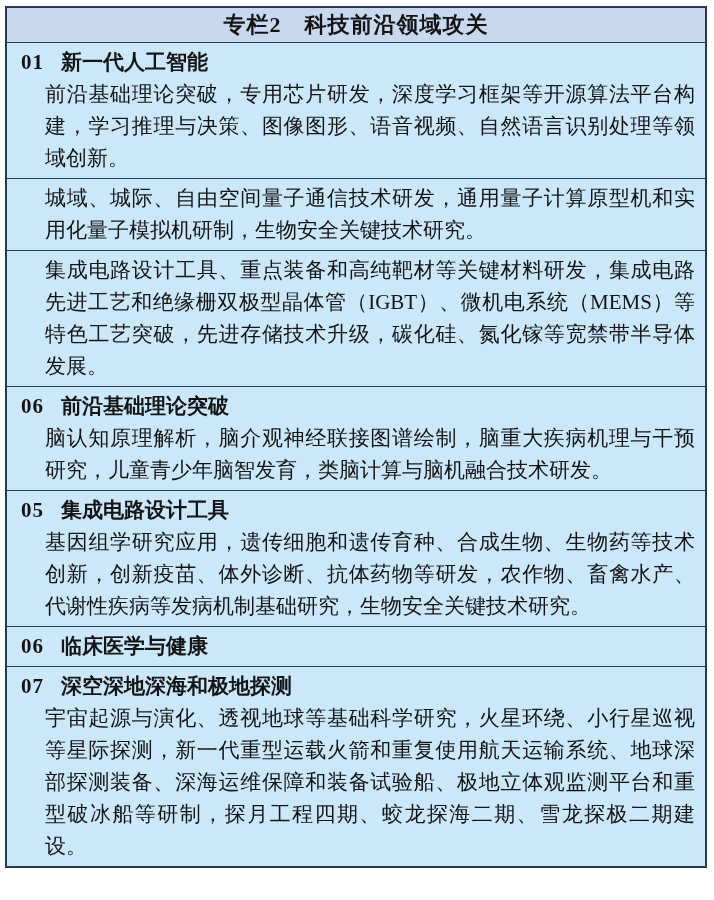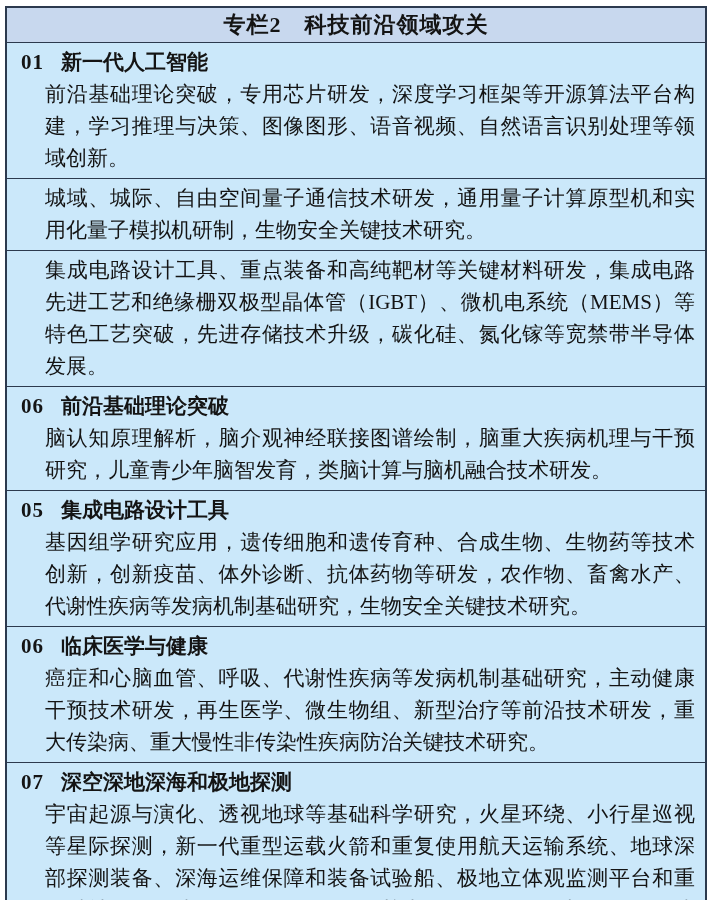--- a/index.html
+++ b/index.html
@@ -92,21 +92,20 @@
         <span class="section-title">集成电路设计工具</span>
       </div>
       <div class="section-desc">基因组学研究应用，遗传细胞和遗传育种、合成生物、生物药等技术创新，创新疫苗、体外诊断、抗体药物等研发，农作物、畜禽水产、代谢性疾病等发病机制基础研究，生物安全关键技术研究。</div>
     </div>
 
     <div class="section-row">
       <div class="section-head">
         <span class="section-num">06</span>
         <span class="section-title">临床医学与健康</span>
       </div>
-      <div class="section-desc">癌症和心脑血管、呼吸、代谢性疾病等发病机制基础研究，主动健康干预技术研发，再生医学、微生物组、新型治疗等前沿技术研发，重大传染病、重大慢性非传染性疾病防治关键技术研究。</div>
     </div>
 
     <div class="section-row">
       <div class="section-head">
         <span class="section-num">07</span>
         <span class="section-title">深空深地深海和极地探测</span>
       </div>
       <div class="section-desc">宇宙起源与演化、透视地球等基础科学研究，火星环绕、小行星巡视等星际探测，新一代重型运载火箭和重复使用航天运输系统、地球深部探测装备、深海运维保障和装备试验船、极地立体观监测平台和重型破冰船等研制，探月工程四期、蛟龙探海二期、雪龙探极二期建设。</div>
     </div>
 

